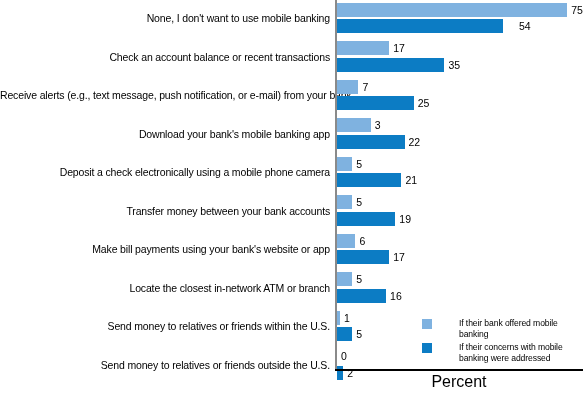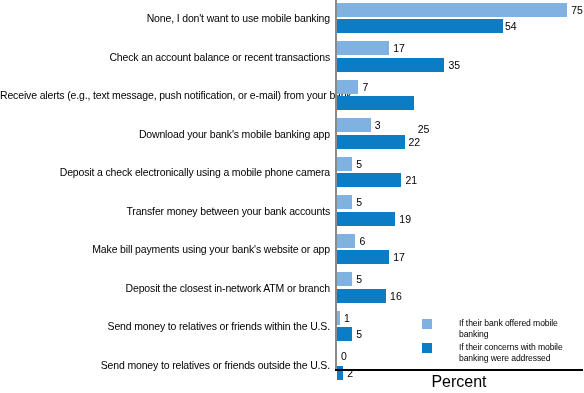--- a/index.html
+++ b/index.html
@@ -139,21 +139,21 @@
 
   <div id="plot-rows">
       <div class="row" style="top: -1px;">
         <div class="cat-label">None, I don't want to use mobile banking</div>
         <div class="bar-wrap bar-light">
           <div class="bar light" style="width: 230.25px;"></div>
           <span class="bar-value" style="left: 234.25px;">75</span>
         </div>
         <div class="bar-wrap bar-dark">
           <div class="bar dark" style="width: 165.78px;"></div>
-          <span class="bar-value" style="left: 168px;">54</span>
+          <span class="bar-value" style="left: 182px;">54</span>
         </div>
       </div>
       <div class="row" style="top: 37.5px;">
         <div class="cat-label">Check an account balance or recent transactions</div>
         <div class="bar-wrap bar-light">
           <div class="bar light" style="width: 52.19px;"></div>
           <span class="bar-value" style="left: 56.19px;">17</span>
         </div>
         <div class="bar-wrap bar-dark">
           <div class="bar dark" style="width: 107.45px;"></div>
@@ -161,21 +161,21 @@
         </div>
       </div>
       <div class="row" style="top: 76px;">
         <div class="cat-label">Receive alerts (e.g., text message, push notification, or e-mail) from your bank</div>
         <div class="bar-wrap bar-light">
           <div class="bar light" style="width: 21.49px;"></div>
           <span class="bar-value" style="left: 25.49px;">7</span>
         </div>
         <div class="bar-wrap bar-dark">
           <div class="bar dark" style="width: 76.75px;"></div>
-          <span class="bar-value" style="left: 80.75px; margin-top: 26px;">25</span>
+          <span class="bar-value" style="left: 80.75px;">25</span>
         </div>
       </div>
       <div class="row" style="top: 114.5px; padding-left: 16px;">
         <div class="cat-label">Download your bank's mobile banking app</div>
         <div class="bar-wrap bar-light">
           <div class="bar light" style="width: 33.77px;"></div>
           <span class="bar-value" style="left: 37.77px;">3</span>
         </div>
         <div class="bar-wrap bar-dark">
           <div class="bar dark" style="width: 67.54px;"></div>
@@ -209,21 +209,21 @@
         <div class="bar-wrap bar-light">
           <div class="bar light" style="width: 18.42px;"></div>
           <span class="bar-value" style="left: 22.42px;">6</span>
         </div>
         <div class="bar-wrap bar-dark">
           <div class="bar dark" style="width: 52.19px;"></div>
           <span class="bar-value" style="left: 56.19px;">17</span>
         </div>
       </div>
       <div class="row" style="top: 268.5px;">
-        <div class="cat-label">Deposit the closest in-network ATM or branch</div>
+        <div class="cat-label">Locate the closest in-network ATM or branch</div>
         <div class="bar-wrap bar-light">
           <div class="bar light" style="width: 15.35px;"></div>
           <span class="bar-value" style="left: 19.35px;">5</span>
         </div>
         <div class="bar-wrap bar-dark">
           <div class="bar dark" style="width: 49.12px;"></div>
           <span class="bar-value" style="left: 53.12px;">16</span>
         </div>
       </div>
       <div class="row" style="top: 307px;">

